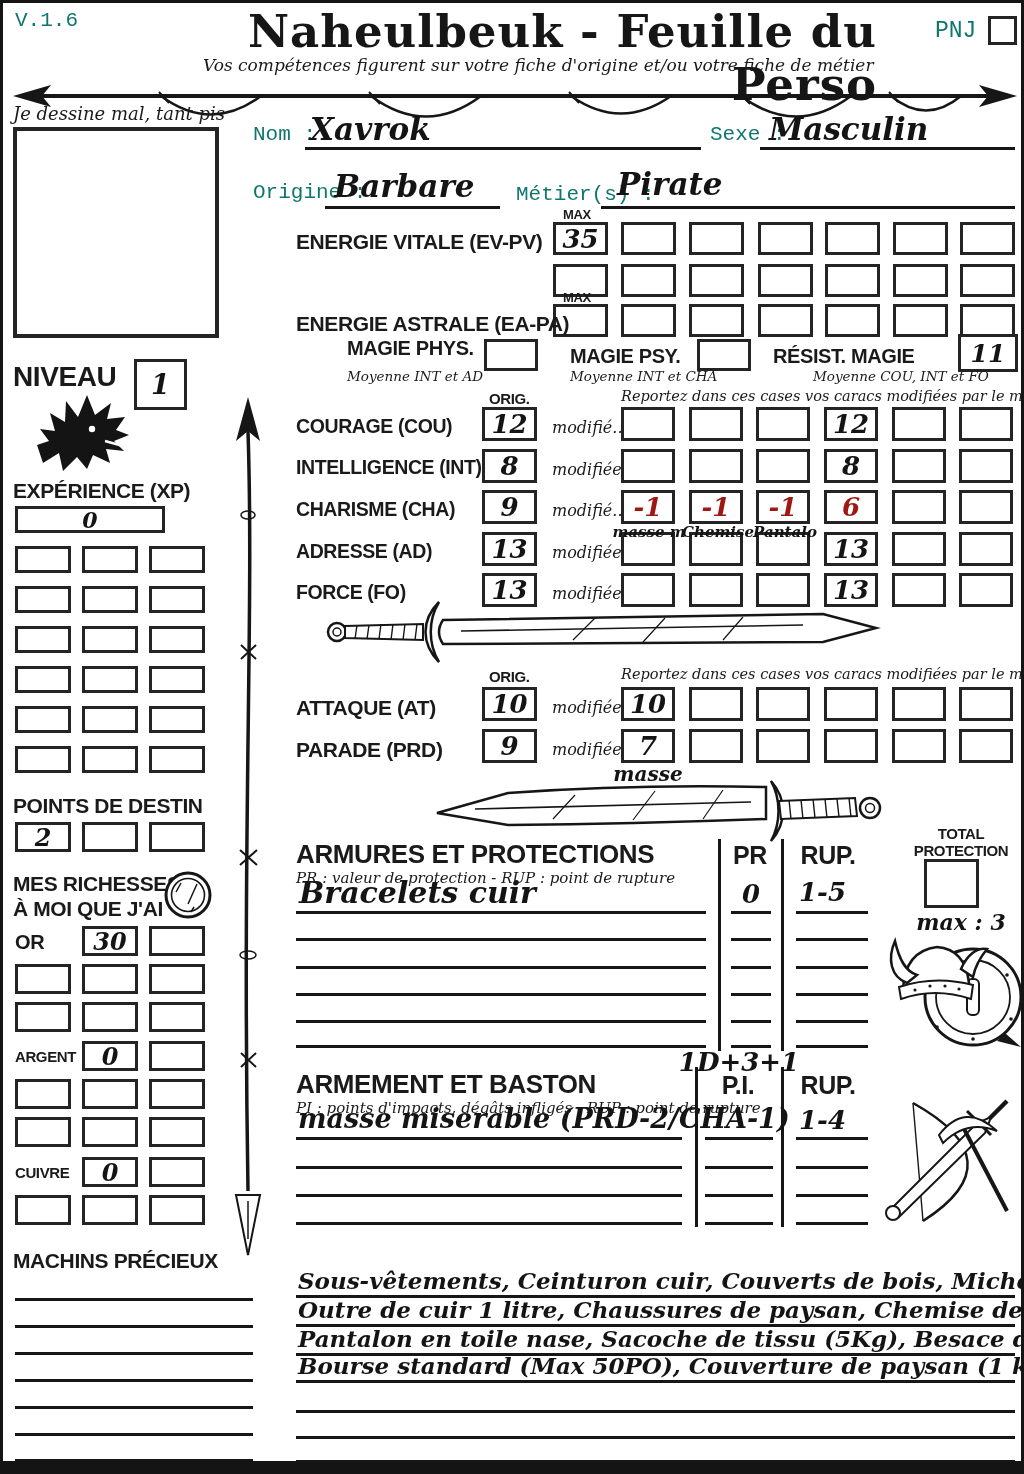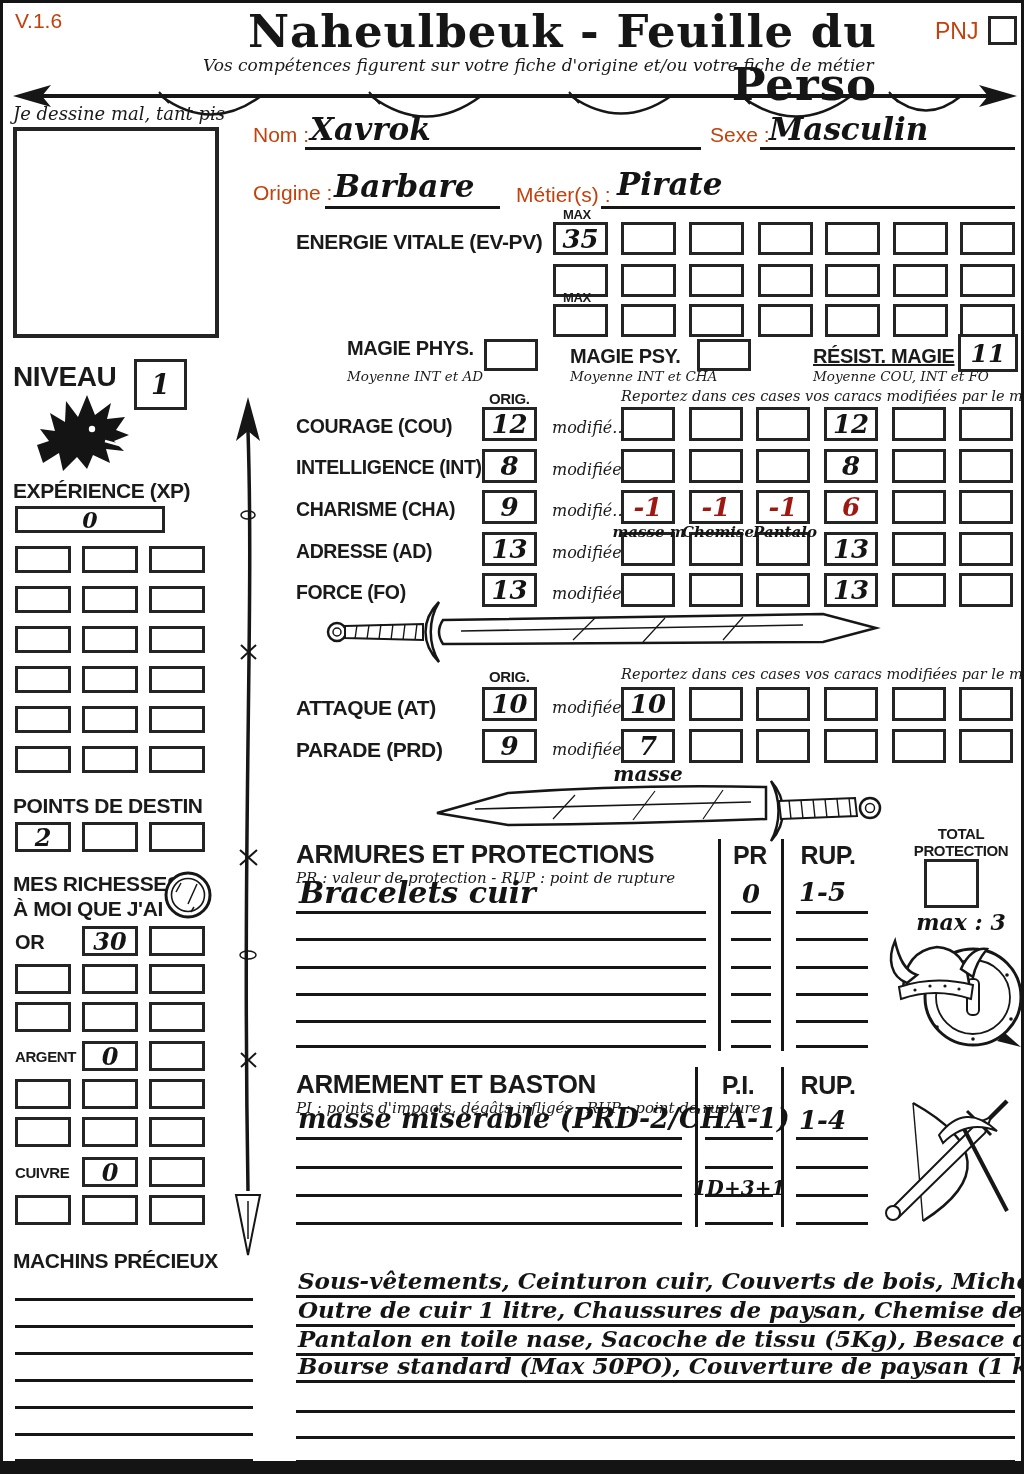--- a/index.html
+++ b/index.html
@@ -1,21 +1,21 @@
 <!DOCTYPE html>
 <html><head>
 <meta charset="utf-8">
 <style>
   html,body{margin:0;padding:0;background:#ffffff;}
   .page{position:relative;width:1024px;height:1474px;background:#fff;box-sizing:border-box;
         border:3px solid #141414;border-bottom:13px solid #141414;overflow:hidden;
         font-family:"Liberation Sans",sans-serif;color:#161616;}
   .abs{position:absolute;}
   .heavy{position:absolute;font-family:"Liberation Sans",sans-serif;font-weight:bold;color:#1a1a1a;letter-spacing:-0.4px;white-space:nowrap;}
-  .serif{position:absolute;font-family:Liberation Sans, sans-serif;color:#c2410c;white-space:nowrap;}
+  .serif{position:absolute;font-family:Liberation Mono, monospace;color:#0f766e;white-space:nowrap;}
   .script{position:absolute;font-family:"DejaVu Serif",serif;font-style:italic;color:#1a1a1a;white-space:nowrap;}
   .hw{font-family:"DejaVu Serif",serif;font-style:italic;font-weight:bold;color:#141414;white-space:nowrap;}
   .hw.red{color:#9e1812;}
   .box{position:absolute;border:3px solid #242424;background:#fff;box-sizing:border-box;
        display:flex;align-items:center;justify-content:center;}
   .val{position:absolute;display:flex;align-items:center;justify-content:center;box-sizing:border-box;}
   .rule{position:absolute;height:2.5px;background:#161616;}
   .vline{position:absolute;width:3px;background:#161616;}
   .title{position:absolute;font-family:"DejaVu Serif",serif;font-weight:bold;text-align:right;letter-spacing:1px;}
   svg{position:absolute;overflow:visible;}
@@ -177,30 +177,31 @@
     <div></div>
   <span class="heavy" style="left:560px;top:287px;font-size:13px;">MAX</span>
   <div class="box" style="left: 550px; top: 301px; width: 55px; height: 33px;"></div>
     <div class="box" style="left: 618px; top: 301px; width: 55px; height: 33px;"></div>
     <div class="box" style="left: 686px; top: 301px; width: 55px; height: 33px;"></div>
     <div class="box" style="left: 755px; top: 301px; width: 55px; height: 33px;"></div>
     <div class="box" style="left: 822px; top: 301px; width: 55px; height: 33px;"></div>
     <div class="box" style="left: 890px; top: 301px; width: 55px; height: 33px;"></div>
     <div class="box" style="left: 957px; top: 301px; width: 55px; height: 33px;"></div>
     <div></div>
+  <span class="heavy" style="left:293px;top:309px;font-size:21px;">ENERGIE ASTRALE (EA-PA)</span>
 
   <span class="heavy" style="left:344px;top:334px;font-size:20px;">MAGIE PHYS.</span>
   <div class="box" style="left:481px;top:336px;width:54px;height:32px;"></div>
   <span class="script" style="left:344px;top:365px;font-size:13.5px;">Moyenne INT et AD</span>
 
   <span class="heavy" style="left:567px;top:342px;font-size:20px;">MAGIE PSY.</span>
   <div class="box" style="left:694px;top:336px;width:54px;height:32px;"></div>
   <span class="script" style="left:567px;top:365px;font-size:13.5px;">Moyenne INT et CHA</span>
 
-  <span class="heavy" style="left:810px;top:342px;font-size:20px;text-decoration:underline;">RÉSIST. MAGIE</span>
+  <span class="heavy" style="left:770px;top:342px;font-size:20px;">RÉSIST. MAGIE</span>
   <div class="box hw" style="left:955px;top:331px;width:60px;height:38px;font-size:25px;">11</div>
   <span class="script" style="left:810px;top:365px;font-size:13.5px;">Moyenne COU, INT et FO</span>
 
   <span class="heavy" style="left:486px;top:387px;font-size:15px;">ORIG.</span>
   <div class="script ctr" style="left:618px;top:385px;width:394px;font-size:14.5px;">Reportez dans ces cases vos caracs modifiées par le matériel</div>
 
   <span class="heavy" style="left:293px;top:412px;font-size:19.5px;">COURAGE (COU)</span>
   <div class="box hw" style="left:479px;top:404px;width:55px;height:34px;font-size:26px;">12</div>
   <span class="script" style="left:549px;top:415px;font-size:16px;">modifié...</span>
 
@@ -384,21 +385,21 @@
   <div class="rule" style="left:702px;top:1134px;width:68px;"></div>
   <div class="rule" style="left:702px;top:1163px;width:68px;"></div>
   <div class="rule" style="left:702px;top:1191px;width:68px;"></div>
   <div class="rule" style="left:702px;top:1219px;width:68px;"></div>
   <div class="rule" style="left:793px;top:1134px;width:72px;"></div>
   <div class="rule" style="left:793px;top:1163px;width:72px;"></div>
   <div class="rule" style="left:793px;top:1191px;width:72px;"></div>
   <div class="rule" style="left:793px;top:1219px;width:72px;"></div>
 
   <span class="hw abs" style="left:295px;top:1100px;font-size:27px;">masse miserable (PRD-2/CHA-1)</span>
-  <div class="val hw" style="left:702px;top:1172px;width:68px;height:26px;font-size:20px;">1D+3+1</div>
+  <div class="val hw" style="left:702px;top:1046px;width:68px;height:26px;font-size:26px;">1D+3+1</div>
   <span class="hw abs" style="left:796px;top:1102px;font-size:26px;">1-4</span>
 
   <svg style="left:876px;top:1096px;" width="142" height="126" viewBox="0 0 142 126">
     <path d="M34 4 Q138 62 44 122" stroke="#161616" stroke-width="2.5" fill="none"></path>
     <path d="M34 4 L44 122" stroke="#161616" stroke-width="1.4"></path>
     <path d="M10 112 L98 24 L112 18 L106 34 L20 118 Z" fill="#fff" stroke="#161616" stroke-width="2"></path>
     <path d="M88 12 L112 36" stroke="#161616" stroke-width="3"></path>
     <path d="M110 20 L128 2" stroke="#161616" stroke-width="4.5"></path>
     <circle cx="14" cy="114" r="7" fill="#fff" stroke="#161616" stroke-width="2"></circle>
     <path d="M128 112 L84 28" stroke="#161616" stroke-width="4"></path>

